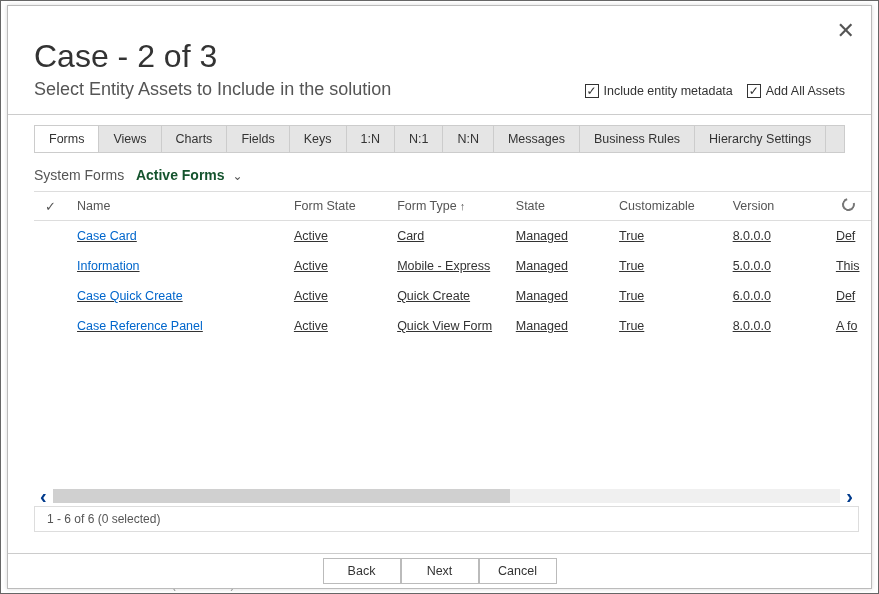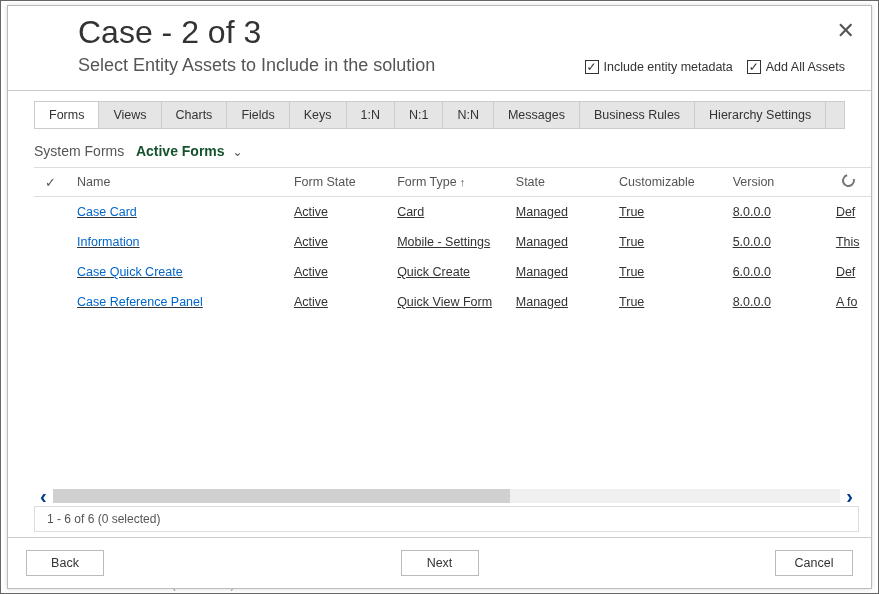--- a/index.html
+++ b/index.html
@@ -33,22 +33,21 @@
     flex-direction: column;
   }
   .close-x {
     position: absolute;
     top: 12px; right: 16px;
     font-size: 22px;
     color: #555;
     cursor: pointer;
   }
   .header {
-    padding: 8px 26px 10px 26px;
-    margin-left: 44px;
+    padding: 32px 26px 10px 26px;
   }
   .title {
     font-size: 32px;
     font-weight: 300;
     color: #333;
     margin: 0;
   }
   .subtitle {
     font-size: 18px;
     color: #555;
@@ -200,24 +199,24 @@
     padding: 5px 12px;
     font-size: 12px;
     color: #555;
   }
   
   .footer {
     position: absolute;
     left: 0; right: 0; bottom: 0;
     border-top: 1px solid #ccc;
     background: #fff;
-    padding: 12px 18px;
-    display: flex;
-    justify-content: space-between;
-    gap: 20px;
+    padding: 4px 18px;
+    display: flex;
+    justify-content: center;
+    gap: 0;
   }
   .btn {
     min-width: 78px;
     padding: 5px 16px;
     border: 1px solid #bbb;
     background: #fff;
     font-size: 12.5px;
     color: #333;
     cursor: pointer;
     text-align: center;
@@ -297,21 +296,21 @@
             <td>Card</td>
             <td>Managed</td>
             <td>True</td>
             <td>8.0.0.0</td>
             <td>Def</td>
           </tr>
           <tr>
             <td></td>
             <td class="link"><a>Information</a></td>
             <td>Active</td>
-            <td>Mobile - Settings</td>
+            <td>Mobile - Express</td>
             <td>Managed</td>
             <td>True</td>
             <td>5.0.0.0</td>
             <td>This</td>
           </tr>
           <tr>
             <td></td>
             <td class="link"><a>Case Quick Create</a></td>
             <td>Active</td>
             <td>Quick Create</td>

